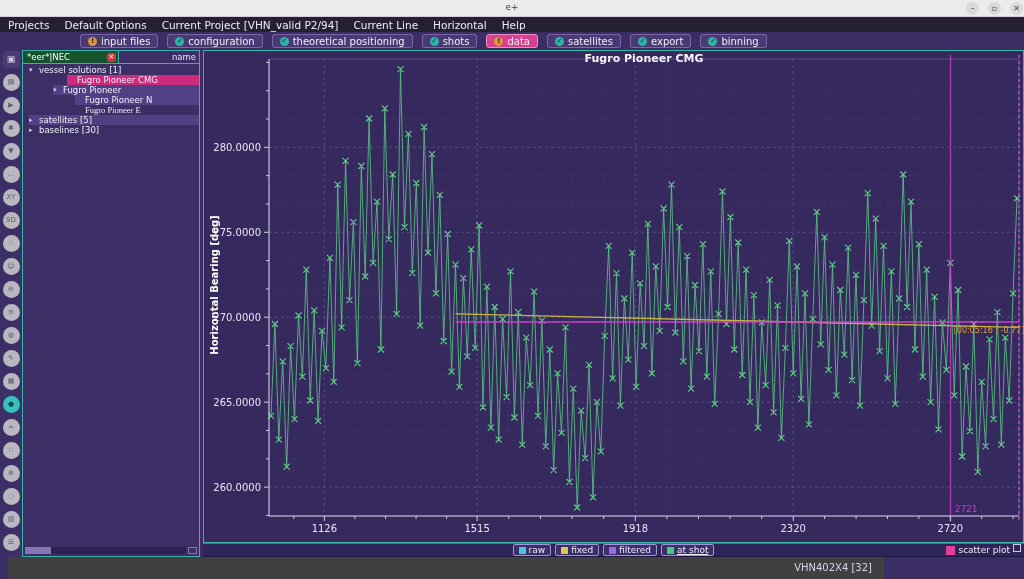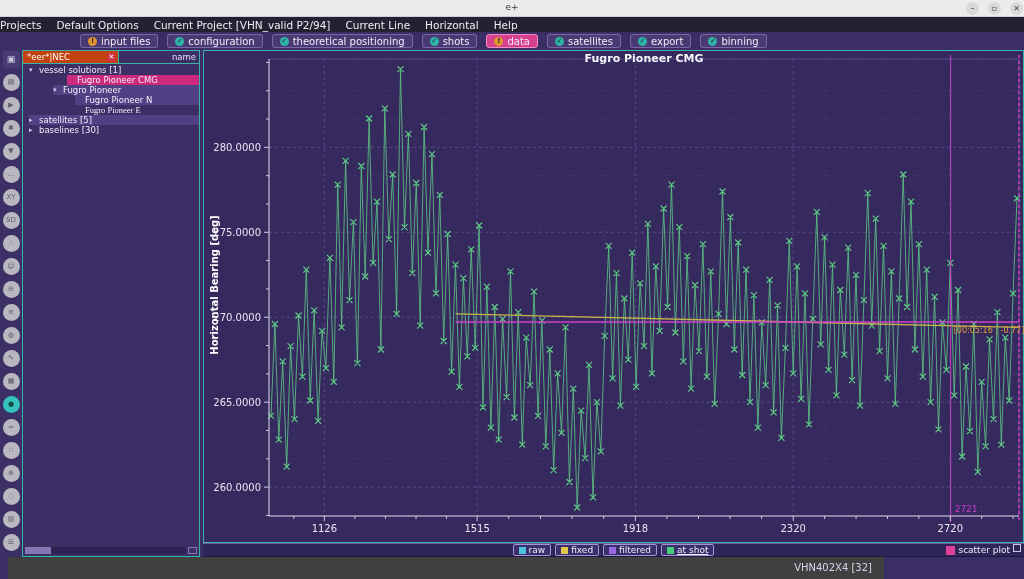--- a/index.html
+++ b/index.html
@@ -11,21 +11,21 @@
   #titlebar { position:absolute; left:0; top:0; width:1024px; height:17px;
               background:#ebebeb; border-bottom:1px solid #d5ccdf; }
   #win-title { position:absolute; left:0; right:0; top:2px; text-align:center;
                font-size:9px; color:#3c3c3c; }
   .winbtn { position:absolute; top:2px; width:13px; height:13px; border-radius:50%;
             background:#d9d9d9; color:#4a4a4a; font-size:8px; line-height:13px;
             text-align:center; cursor:pointer; }
 
   
   #menubar { position:absolute; left:0; top:17px; width:1024px; height:15px;
-             background:#262131; display:flex; align-items:center; padding-left:0; }
+             background:#262131; display:flex; align-items:center; padding-left:8px; }
   .menu-item { font-size:10.5px; color:#efecf6; margin-right:15px; white-space:nowrap; cursor:pointer; }
 
   
   #toolbar { position:absolute; left:0; top:32px; width:1024px; height:18px;
              background:#3a2e65; display:flex; align-items:center; padding-left:80px; gap:9px; }
   .tbtn { display:flex; align-items:center; gap:4px; height:14px; padding:0 7px;
           background:#493a74; border:1px solid rgba(160,140,210,.55); border-radius:3px;
           font-size:10px; color:#f0edf8; white-space:nowrap; cursor:pointer; }
   .tbtn.active { background:#d6408f; border-color:#ef8ec2; }
   .badge { width:9px; height:9px; border-radius:50%; font-size:7px; line-height:9px;
@@ -40,21 +40,21 @@
   .tool-icon { width:17px; height:17px; border-radius:50%; background:#b9b8c0;
                color:#5d5c68; font-size:7px; line-height:17px; text-align:center;
                flex:0 0 auto; cursor:pointer; }
   .tool-icon.square { border-radius:3px; background:#4a3c74; color:#cfcbe0; font-size:9px; }
   .tool-icon.hl { background:#35c2bc; color:#124a47; }
 
   
   #sidebar { position:absolute; left:22px; top:50px; width:178px; height:507px;
              background:#3b2f66; border:1px solid #38b3a8; }
   #filter-row { position:relative; height:13px; border-bottom:1px solid #38b3a8; display:flex; }
-  #filter-input { width:96px; height:100%; background:#c2410c; border-right:1px solid #38b3a8;
+  #filter-input { width:96px; height:100%; background:#14532d; border-right:1px solid #38b3a8;
                   display:flex; align-items:center; padding:0 2px 0 4px; gap:3px; }
   #filter-text { font-size:8.5px; color:#fff; flex:1; white-space:nowrap; overflow:hidden; }
   #filter-clear { width:9px; height:9px; background:#cf3440; border-radius:2px; color:#fff;
                   font-size:7px; line-height:9px; text-align:center; cursor:pointer; }
   #filter-header { flex:1; font-size:8.5px; color:#e6e1f2; text-align:right; padding:1px 3px 0 0; }
   #tree { padding-top:1px; }
   .tree-row { position:relative; height:10px; display:flex; cursor:pointer; }
   .tree-content { flex:1; display:flex; align-items:center; gap:3px; height:100%;
                   font-size:8.5px; white-space:nowrap; overflow:hidden; }
   .tree-content.band { background:#4f4184; }

